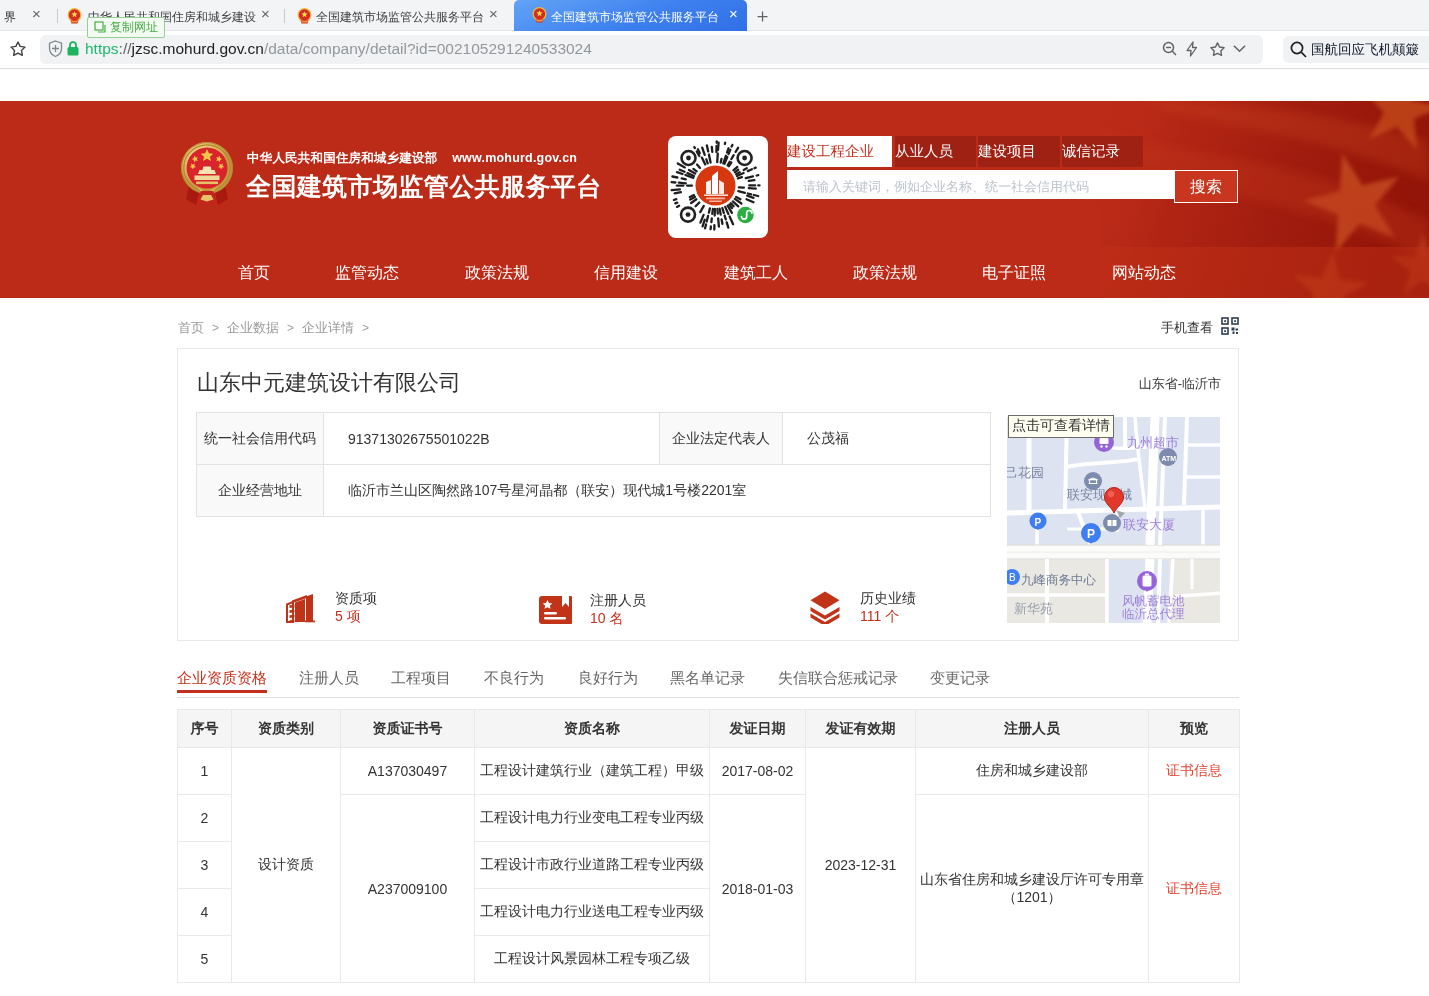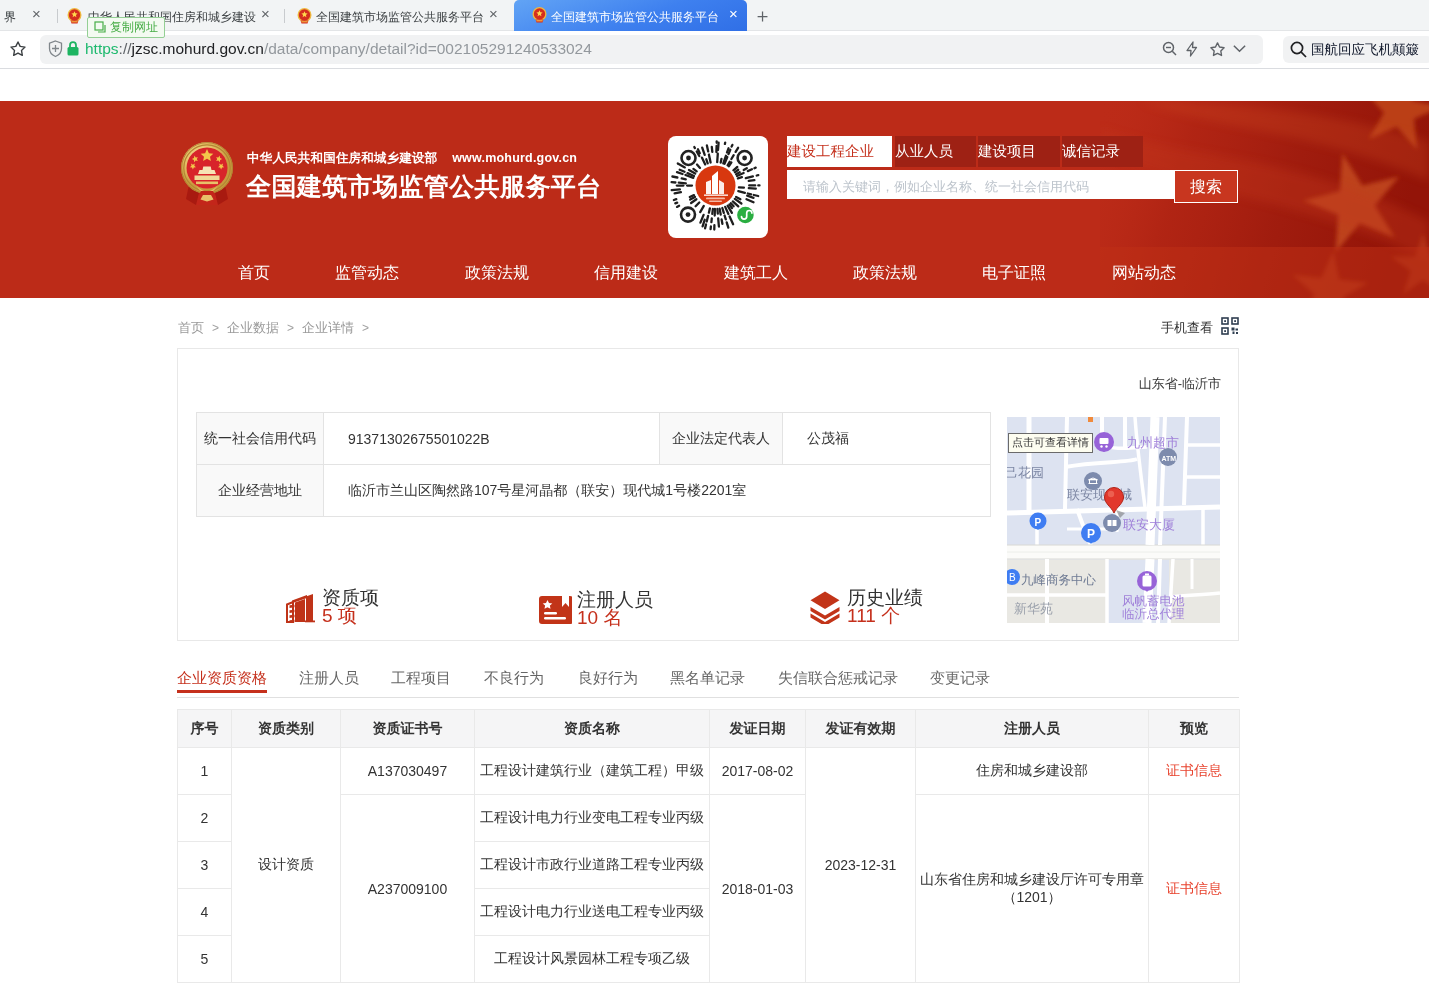--- a/index.html
+++ b/index.html
@@ -39,26 +39,26 @@
 #mview{position:absolute;left:1161px;top:319px;font-size:13px;color:#333}
 
 #card{position:absolute;left:177px;top:348px;width:1062px;height:293px;border:1px solid #e8e8e8}
 #cname{position:absolute;left:19px;top:19px;font-size:22px;color:#333}
 #creg{position:absolute;right:17px;top:26px;font-size:13px;color:#333}
 #itable{position:absolute;left:18px;top:63px;border-collapse:collapse}
 #itable td{border:1px solid #e3e3e3;font-size:14px;color:#333;height:52px}
 #itable td.l{background:#f9f9f9;text-align:center}
 #itable td.d{padding-left:24px}
 .stat{position:absolute;display:flex;align-items:center}
-.stat .tx{margin-left:5px;font-size:19px;color:#333;line-height:18px}
+.stat .tx{margin-left:18px;font-size:14px;color:#333;line-height:18px}
 .stat .tx .n{color:#c5301c}
 
 #map{position:absolute;left:829px;top:68px;width:213px;height:206px;overflow:hidden}
-#maptip{position:absolute;left:830px;top:84px;background:#fdfdf0;border:1px solid #6a6a6a;
- font-size:11px;color:#333;padding:1px 3px 2px;z-index:5}
+#maptip{position:absolute;left:830px;top:66px;background:#fdfdf0;border:1px solid #6a6a6a;
+ font-size:14px;color:#333;padding:1px 3px 2px;z-index:5}
 
 .t2{position:absolute;top:669px;font-size:15px;color:#666}
 .t2.on{color:#c5301c}
 #t2line{position:absolute;left:177px;top:697px;width:1062px;height:1px;background:#e0e0e0}
 #t2bar{position:absolute;left:177px;top:690px;width:90px;height:3px;background:#c5301c}
 
 #mt{position:absolute;left:177px;top:709px;border-collapse:collapse;table-layout:fixed}
 #mt td,#mt th{border:1px solid #e9e9e9;font-size:14px;color:#333;text-align:center;font-weight:normal}
 #mt th{background:#f5f5f6;font-weight:bold;height:38px}
 #mt td{height:47px}
@@ -347,20 +347,21 @@
       <rect x="13.2" y="3.2" width="1.8" height="1.8"></rect>
       <rect x="3.2" y="13.2" width="1.8" height="1.8"></rect>
 <rect x="10.5" y="10.5" width="3" height="3"></rect>
       <rect x="14.5" y="11.5" width="2.5" height="2"></rect>
       <rect x="11.5" y="14.5" width="2" height="2.5"></rect>
       <rect x="15" y="15" width="2" height="2"></rect>
     </g>
   </svg>
 
 <div id="card">
+  <div id="cname">山东中元建筑设计有限公司</div>
   <div id="creg">山东省-临沂市</div>
   <table id="itable">
     <tbody>
         <tr>
           <td class="l" style="width:127px">统一社会信用代码</td>
           <td class="d" style="width:336px">91371302675501022B</td>
         <td class="l" style="width:123px">企业法定代表人</td>
           <td class="d" style="width:208px">公茂福</td>
         </tr>
     <tr>

